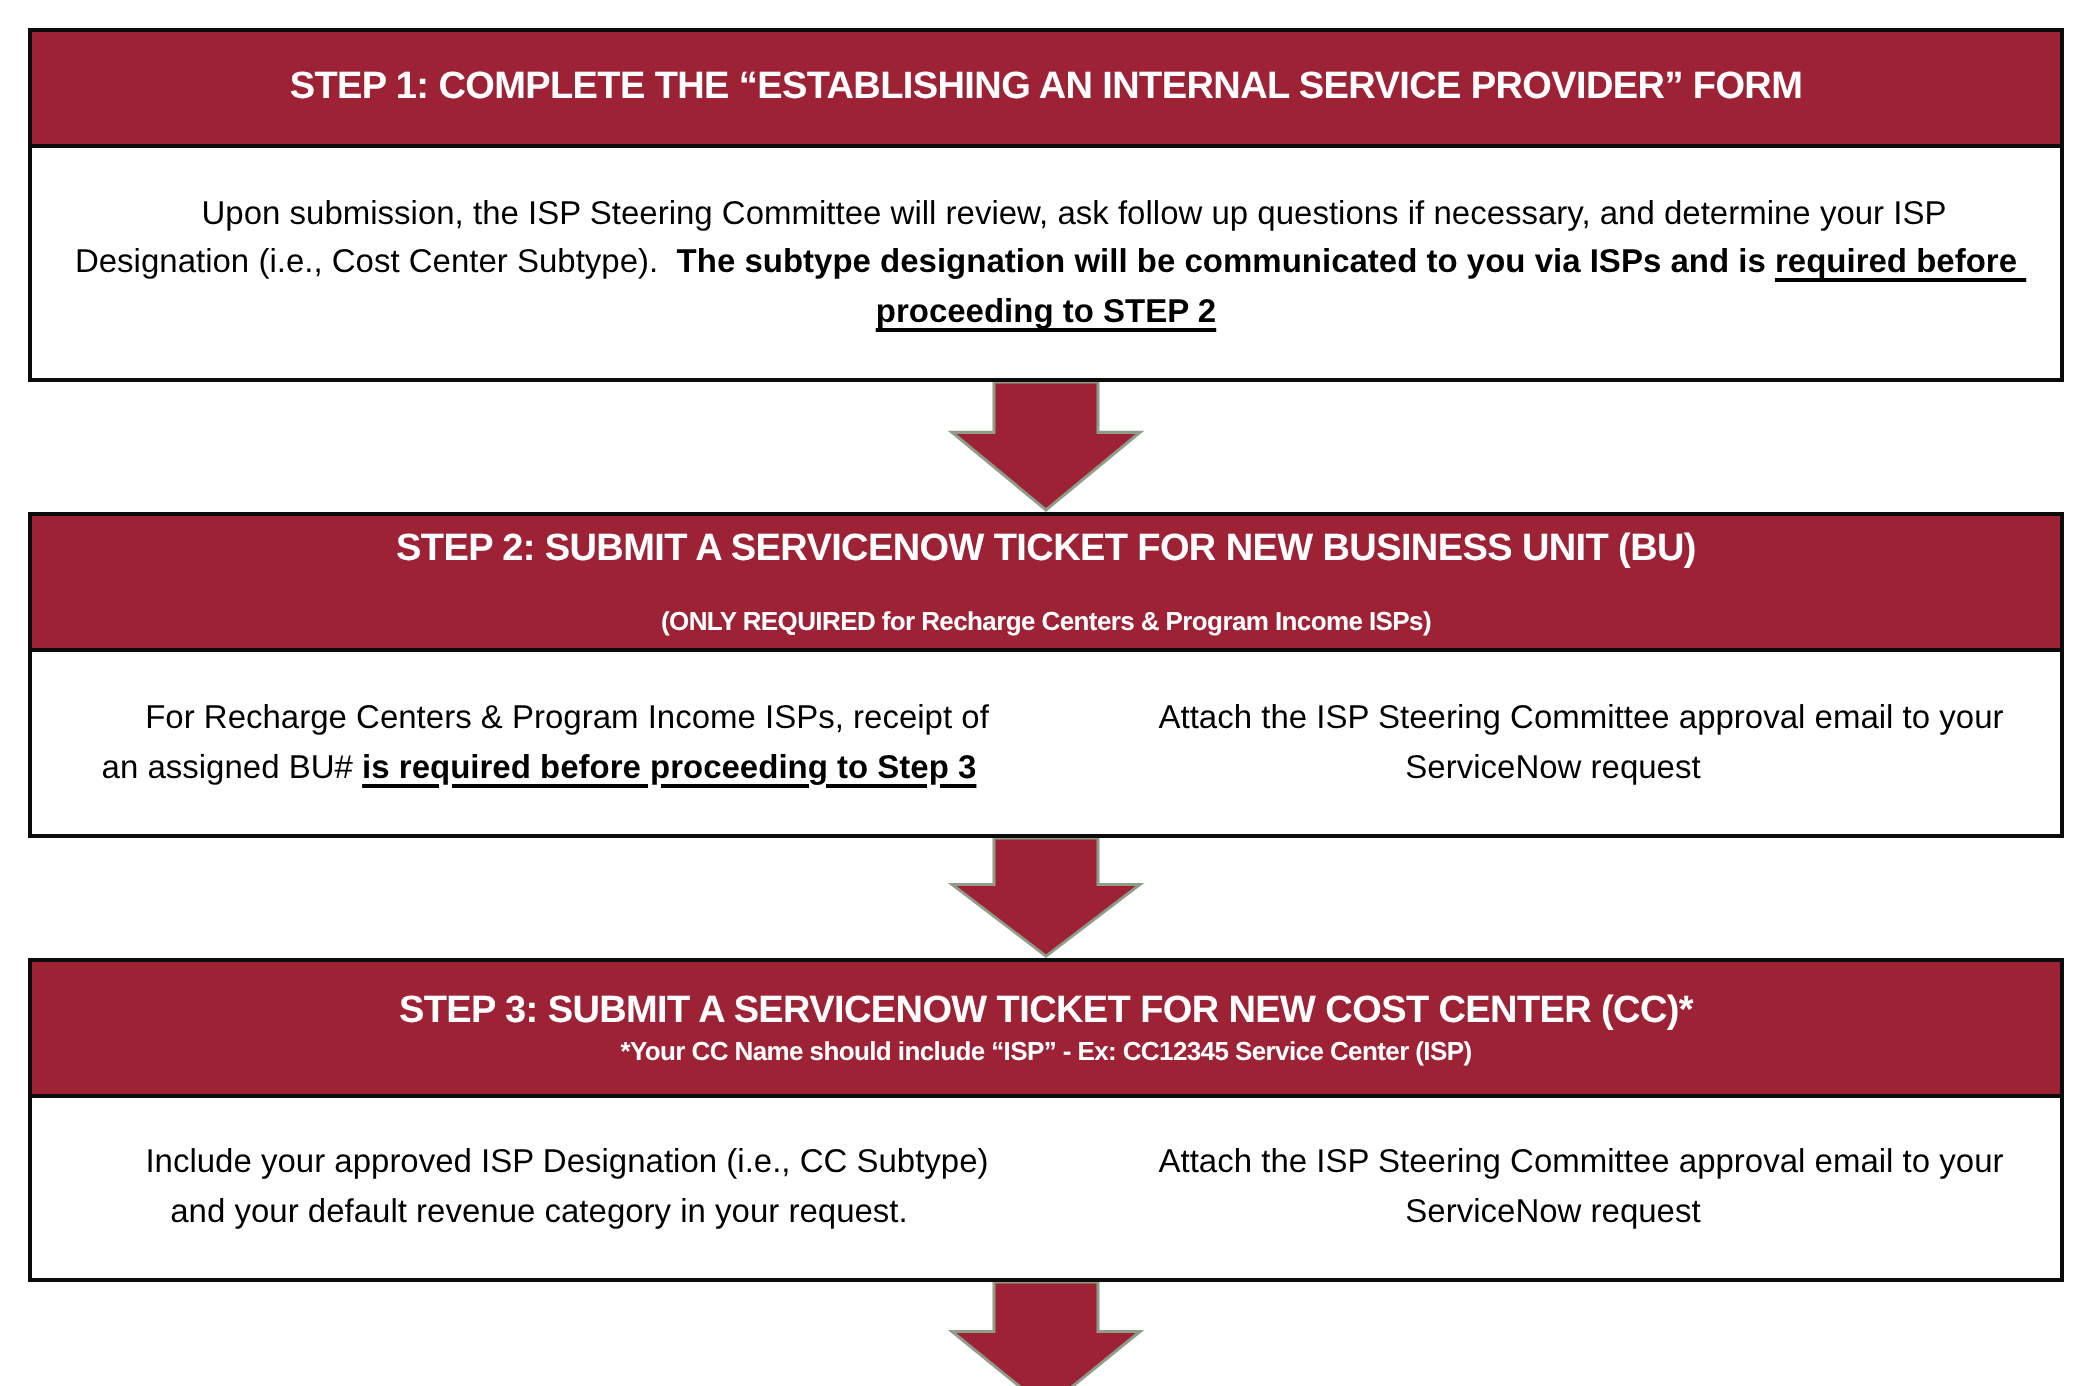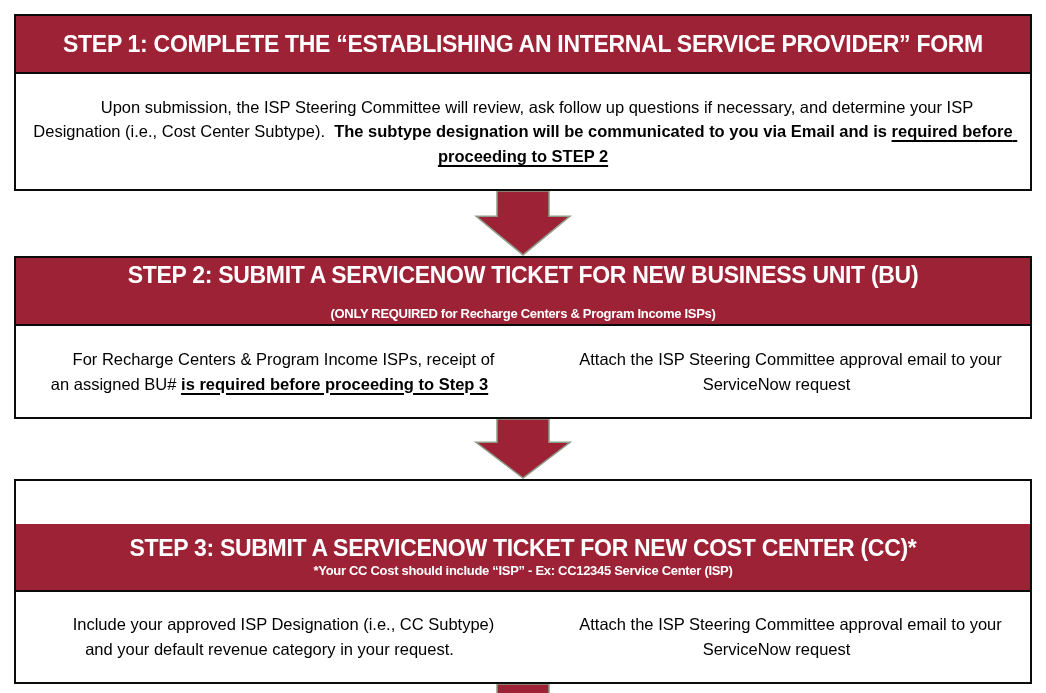--- a/index.html
+++ b/index.html
@@ -28,34 +28,34 @@
     background: #9D2235;
     border-bottom: 2px solid #0b0b0b;
     color: #ffffff;
     display: flex;
     flex-direction: column;
     align-items: center;
     justify-content: center;
     text-align: center;
   }
   .step-header .h-line1 {
-    font-size: 23px;
+    font-size: 19px;
     font-weight: 700;
     letter-spacing: -0.3px;
     line-height: 1.25;
   }
   .step-header .h-line2 {
     font-size: 13px;
     font-weight: 700;
     letter-spacing: -0.3px;
     line-height: 1.25;
   }
   .hh-1 { min-height: 56px; }
   .hh-2 { min-height: 66px; gap: 16px; }
-  .hh-3 { min-height: 66px; margin-top: 43px; }
+  .hh-3 { min-height: 66px; }
 
   .step-body {
     display: flex;
     align-items: center;
     justify-content: center;
     text-align: center;
     font-size: 16.5px;
     line-height: 1.5;
   }
   .bh-1 { min-height: 57px; }
@@ -95,21 +95,21 @@
 </head>
 <body>
 
 <div class="canvas">
 
   <section class="step-box">
     <header class="step-header hh-1">
       <div class="h-line1">STEP 1: COMPLETE THE “ESTABLISHING AN INTERNAL SERVICE PROVIDER” FORM</div>
     </header>
     <div class="step-body one-col bh-1">
-      <p class="cell"><span class="seg-regular">Upon submission, the ISP Steering Committee will review, ask follow up questions if necessary, and determine your ISP Designation (i.e., Cost Center Subtype).  </span><span class="seg-bold">The subtype designation will be communicated to you via Email and is </span><span class="seg-bold-underline">required before proceeding to STEP 2</span></p>
+      <p class="cell"><span class="seg-regular">Upon submission, the ISP Steering Committee will review, ask follow up questions if necessary, and determine your ISP Designation (i.e., Cost Center Subtype).  </span><span class="seg-bold">The subtype designation will be communicated to you via ISPs and is </span><span class="seg-bold-underline">required before proceeding to STEP 2</span></p>
     </div>
   </section>
 
   <div class="arrow-row ah-1">
     <svg width="98" viewBox="0 0 98 62" preserveAspectRatio="none" xmlns="http://www.w3.org/2000/svg">
       <polygon points="23,0 75,0 75,24 96,24 49,61 2,24 23,24" fill="#9D2235" stroke="#8E9C88" stroke-width="1.5"></polygon>
     </svg>
   </div>
 
   <section class="step-box">
@@ -125,21 +125,21 @@
 
   <div class="arrow-row ah-2">
     <svg width="98" viewBox="0 0 98 62" preserveAspectRatio="none" xmlns="http://www.w3.org/2000/svg">
       <polygon points="23,0 75,0 75,24 96,24 49,61 2,24 23,24" fill="#9D2235" stroke="#8E9C88" stroke-width="1.5"></polygon>
     </svg>
   </div>
 
   <section class="step-box">
     <header class="step-header hh-3">
       <div class="h-line1">STEP 3: SUBMIT A SERVICENOW TICKET FOR NEW COST CENTER (CC)*</div>
-      <div class="h-line2">*Your CC Cost should include “ISP” - Ex: CC12345 Service Center (ISP)</div>
+      <div class="h-line2">*Your CC Name should include “ISP” - Ex: CC12345 Service Center (ISP)</div>
     </header>
     <div class="step-body two-col bh-3">
       <p class="cell"><span class="seg-regular">Include your approved ISP Designation (i.e., CC Subtype) and your default revenue category in your request.</span></p>
       <p class="cell"><span class="seg-regular">Attach the ISP Steering Committee approval email to your ServiceNow request</span></p>
     </div>
   </section>
 
   <div class="arrow-row ah-3">
     <svg width="98" viewBox="0 0 98 62" preserveAspectRatio="none" xmlns="http://www.w3.org/2000/svg">
       <polygon points="23,0 75,0 75,24 96,24 49,61 2,24 23,24" fill="#9D2235" stroke="#8E9C88" stroke-width="1.5"></polygon>

